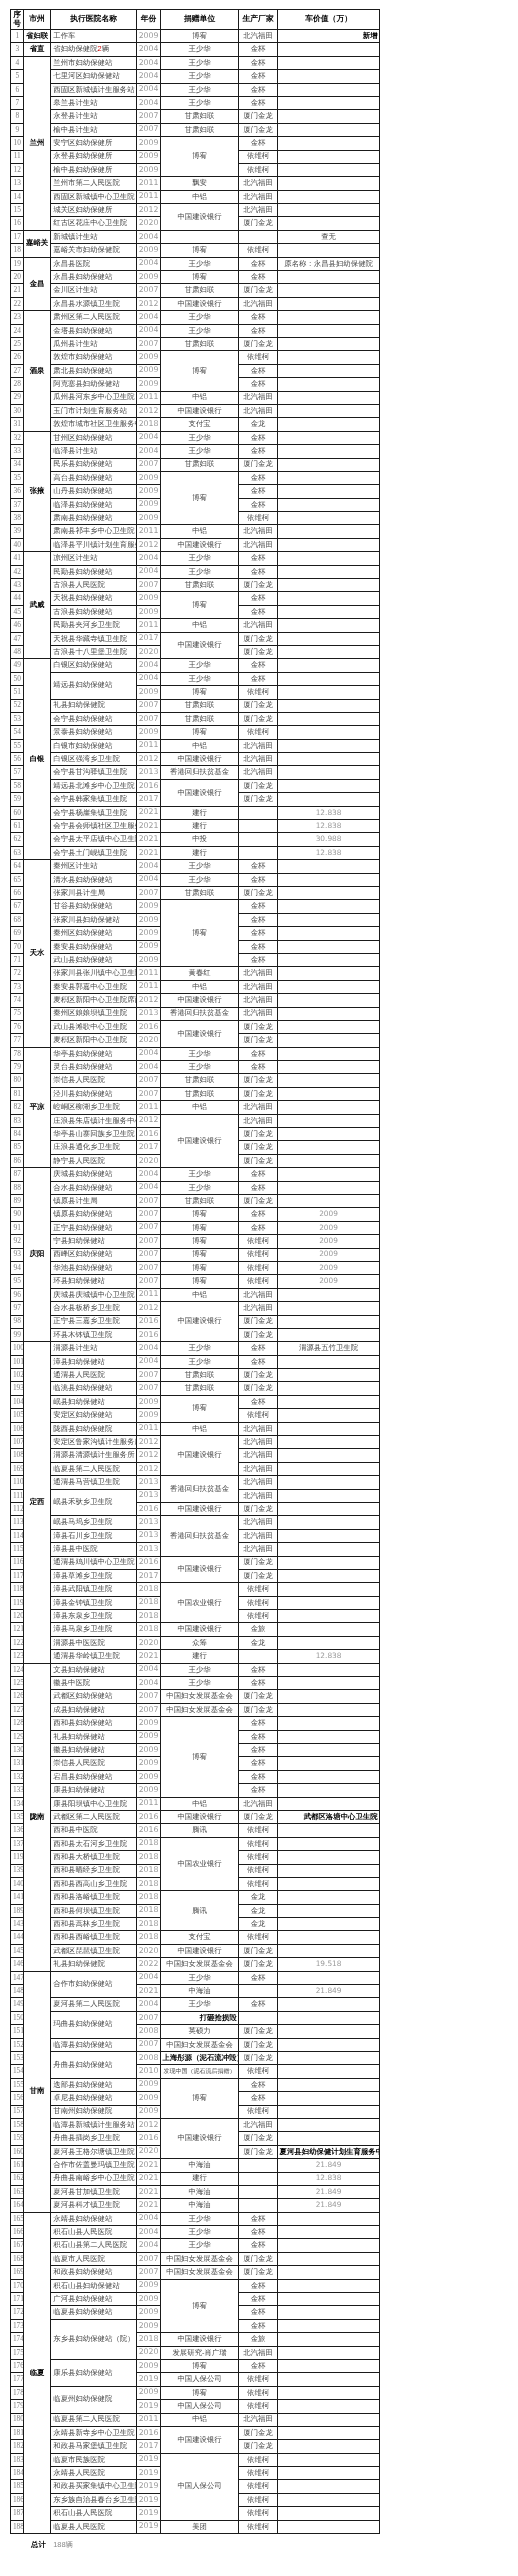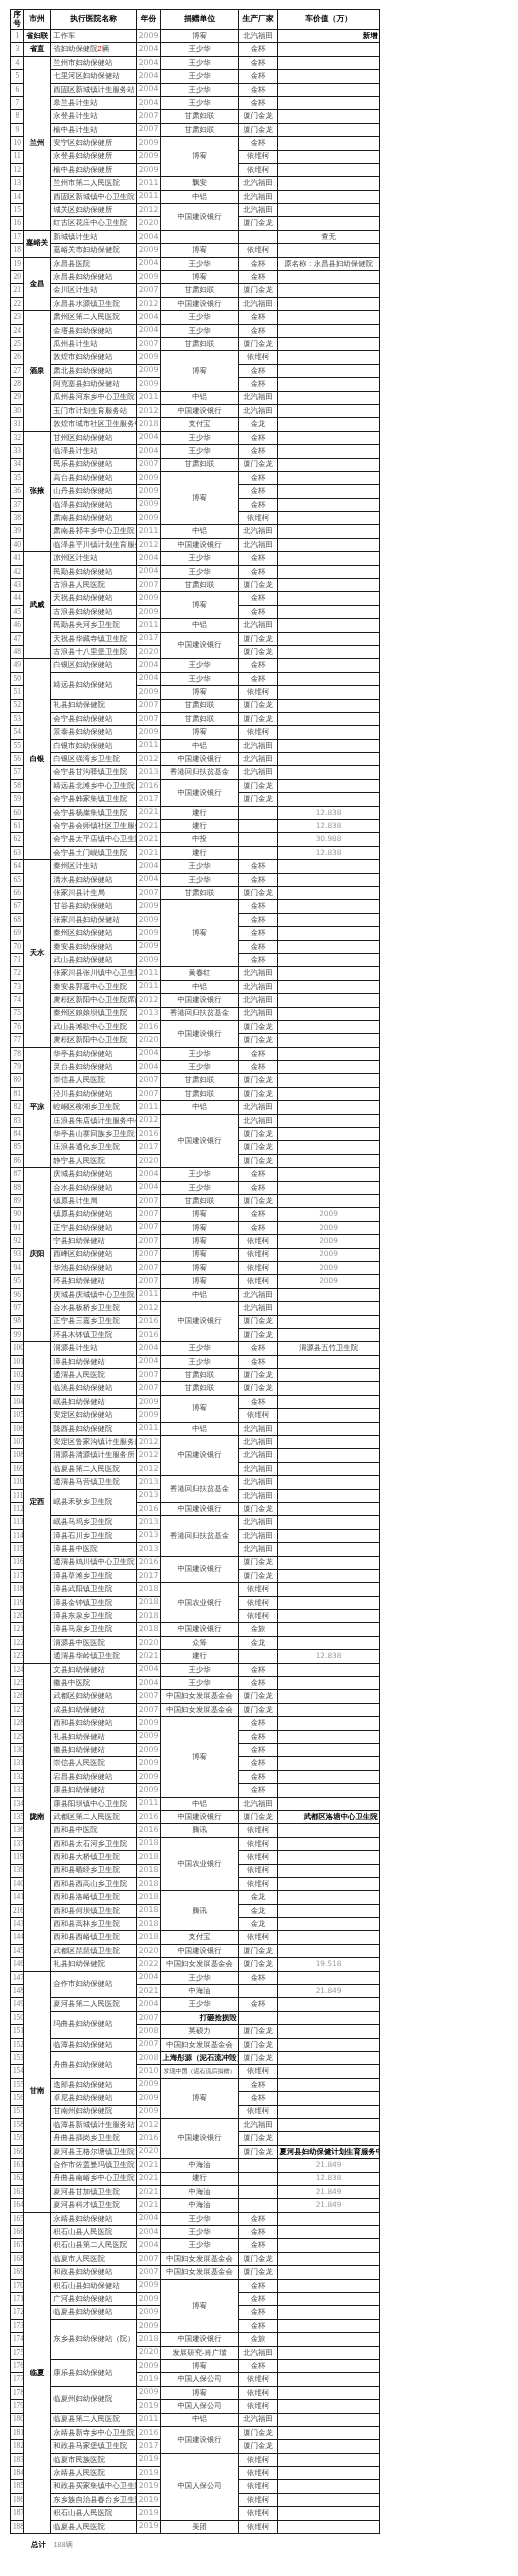--- a/index.html
+++ b/index.html
@@ -1143,21 +1143,21 @@
         </tr>
         <tr>
           <td class="c-no">141</td>
           <td class="c-hospital">西和县洛峪镇卫生院</td>
           <td class="c-year">2018</td>
           <td class="c-donor" rowspan="3">腾讯</td>
           <td class="c-maker">金龙</td>
           <td class="c-value"></td>
         </tr>
         <tr>
-          <td class="c-no">216</td>
+          <td class="c-no">189</td>
           <td class="c-hospital">西和县何坝镇卫生院</td>
           <td class="c-year">2018</td>
           <td class="c-maker">金龙</td>
           <td class="c-value"></td>
         </tr>
         <tr>
           <td class="c-no">143</td>
           <td class="c-hospital">西和县蒿林乡卫生院</td>
           <td class="c-year">2018</td>
           <td class="c-maker">金龙</td>

